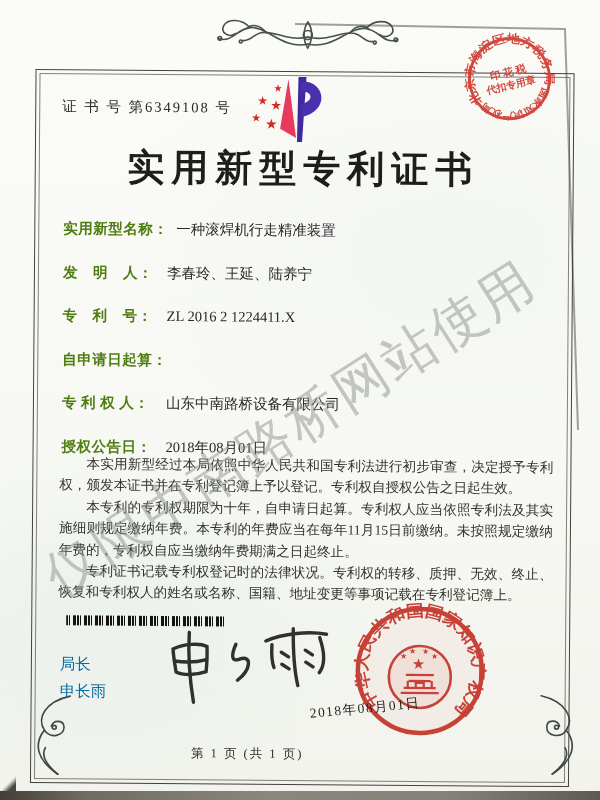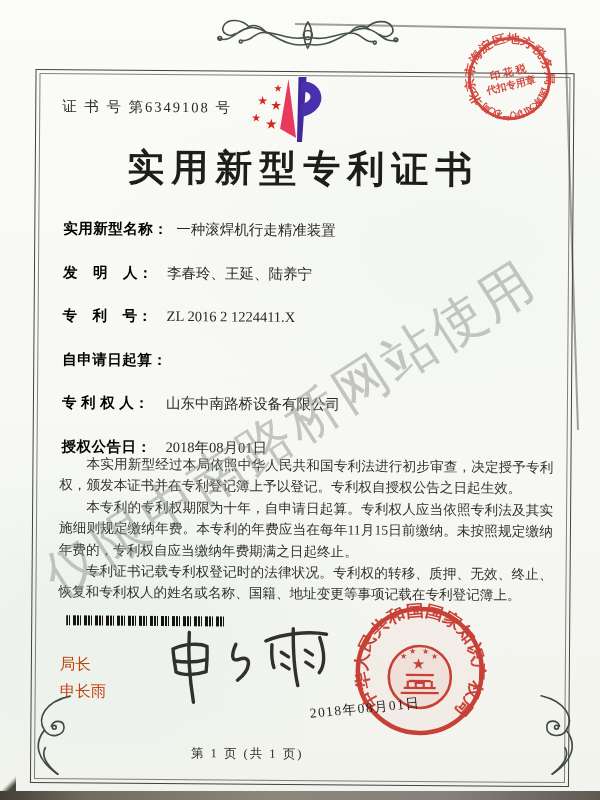--- a/index.html
+++ b/index.html
@@ -22,31 +22,31 @@
   
   .ornament-top{position:absolute;left:208px;top:12px;width:194px;height:48px;}
   .corner-bl{position:absolute;left:26px;top:694px;width:50px;height:88px;}
   .corner-br{position:absolute;left:540px;top:690px;width:50px;height:88px;}
   .cert-no{position:absolute;left:60px;top:99px;font-size:14.5px;letter-spacing:2px;color:#2b2b27;}
   .logo{position:absolute;left:249px;top:74px;width:78px;height:74px;}
   .title{position:absolute;left:33px;top:144px;width:537px;text-align:center;
          font-size:37px;font-weight:bold;letter-spacing:7px;color:#1d1d1a;}
   .fields{position:absolute;left:62px;top:221px;width:480px;}
   .field-row{display:flex;align-items:baseline;font-size:14.5px;height:43.5px;}
-  .field-label{font-weight:600;min-width:96px;letter-spacing:.5px;color:#000000;white-space:nowrap;}
+  .field-label{font-weight:600;min-width:96px;letter-spacing:.5px;color:#4d7c0f;white-space:nowrap;}
   .field-value{margin-left:8px;color:#29292a;white-space:nowrap;}
   .body-text{position:absolute;left:60px;top:455px;width:494px;
              font-size:13.6px;line-height:21.4px;text-align:justify;color:#32322d;}
   .body-text p{margin:0;text-indent:2em;}
   .barcode{position:absolute;left:68px;top:617px;width:159px;height:10px;
            background:repeating-linear-gradient(90deg,
              #15150f 0 1.5px,transparent 1.5px 3px,
              #15150f 3px 3.8px,transparent 3.8px 7px,
              #15150f 7px 9.5px,transparent 9.5px 11px);}
-  .signer{position:absolute;left:62px;top:652px;font-size:15.5px;line-height:27px;color:#c2410c;}
+  .signer{position:absolute;left:62px;top:652px;font-size:15.5px;line-height:27px;color:#0369a1;}
   .signature{position:absolute;left:163px;top:622px;width:180px;height:88px;transform:rotate(-3deg);}
   .seal{position:absolute;left:352px;top:602px;width:140px;height:140px;opacity:.93;}
   .seal-date{position:absolute;left:312px;top:699px;font-size:13.5px;letter-spacing:1.5px;
              color:#1f1f1c;transform:rotate(-6deg);z-index:5;}
   .footer{position:absolute;left:108px;top:746px;width:284px;text-align:center;
           font-size:12.5px;letter-spacing:2px;color:#2c2c28;}
   .watermark{position:absolute;left:52px;top:548px;width:660px;font-size:54px;
              letter-spacing:3px;color:#8f938d;opacity:.50;white-space:nowrap;
              transform:rotate(-33deg);transform-origin:0 50%;
              font-family:"Liberation Sans","DejaVu Sans",sans-serif;pointer-events:none;}

